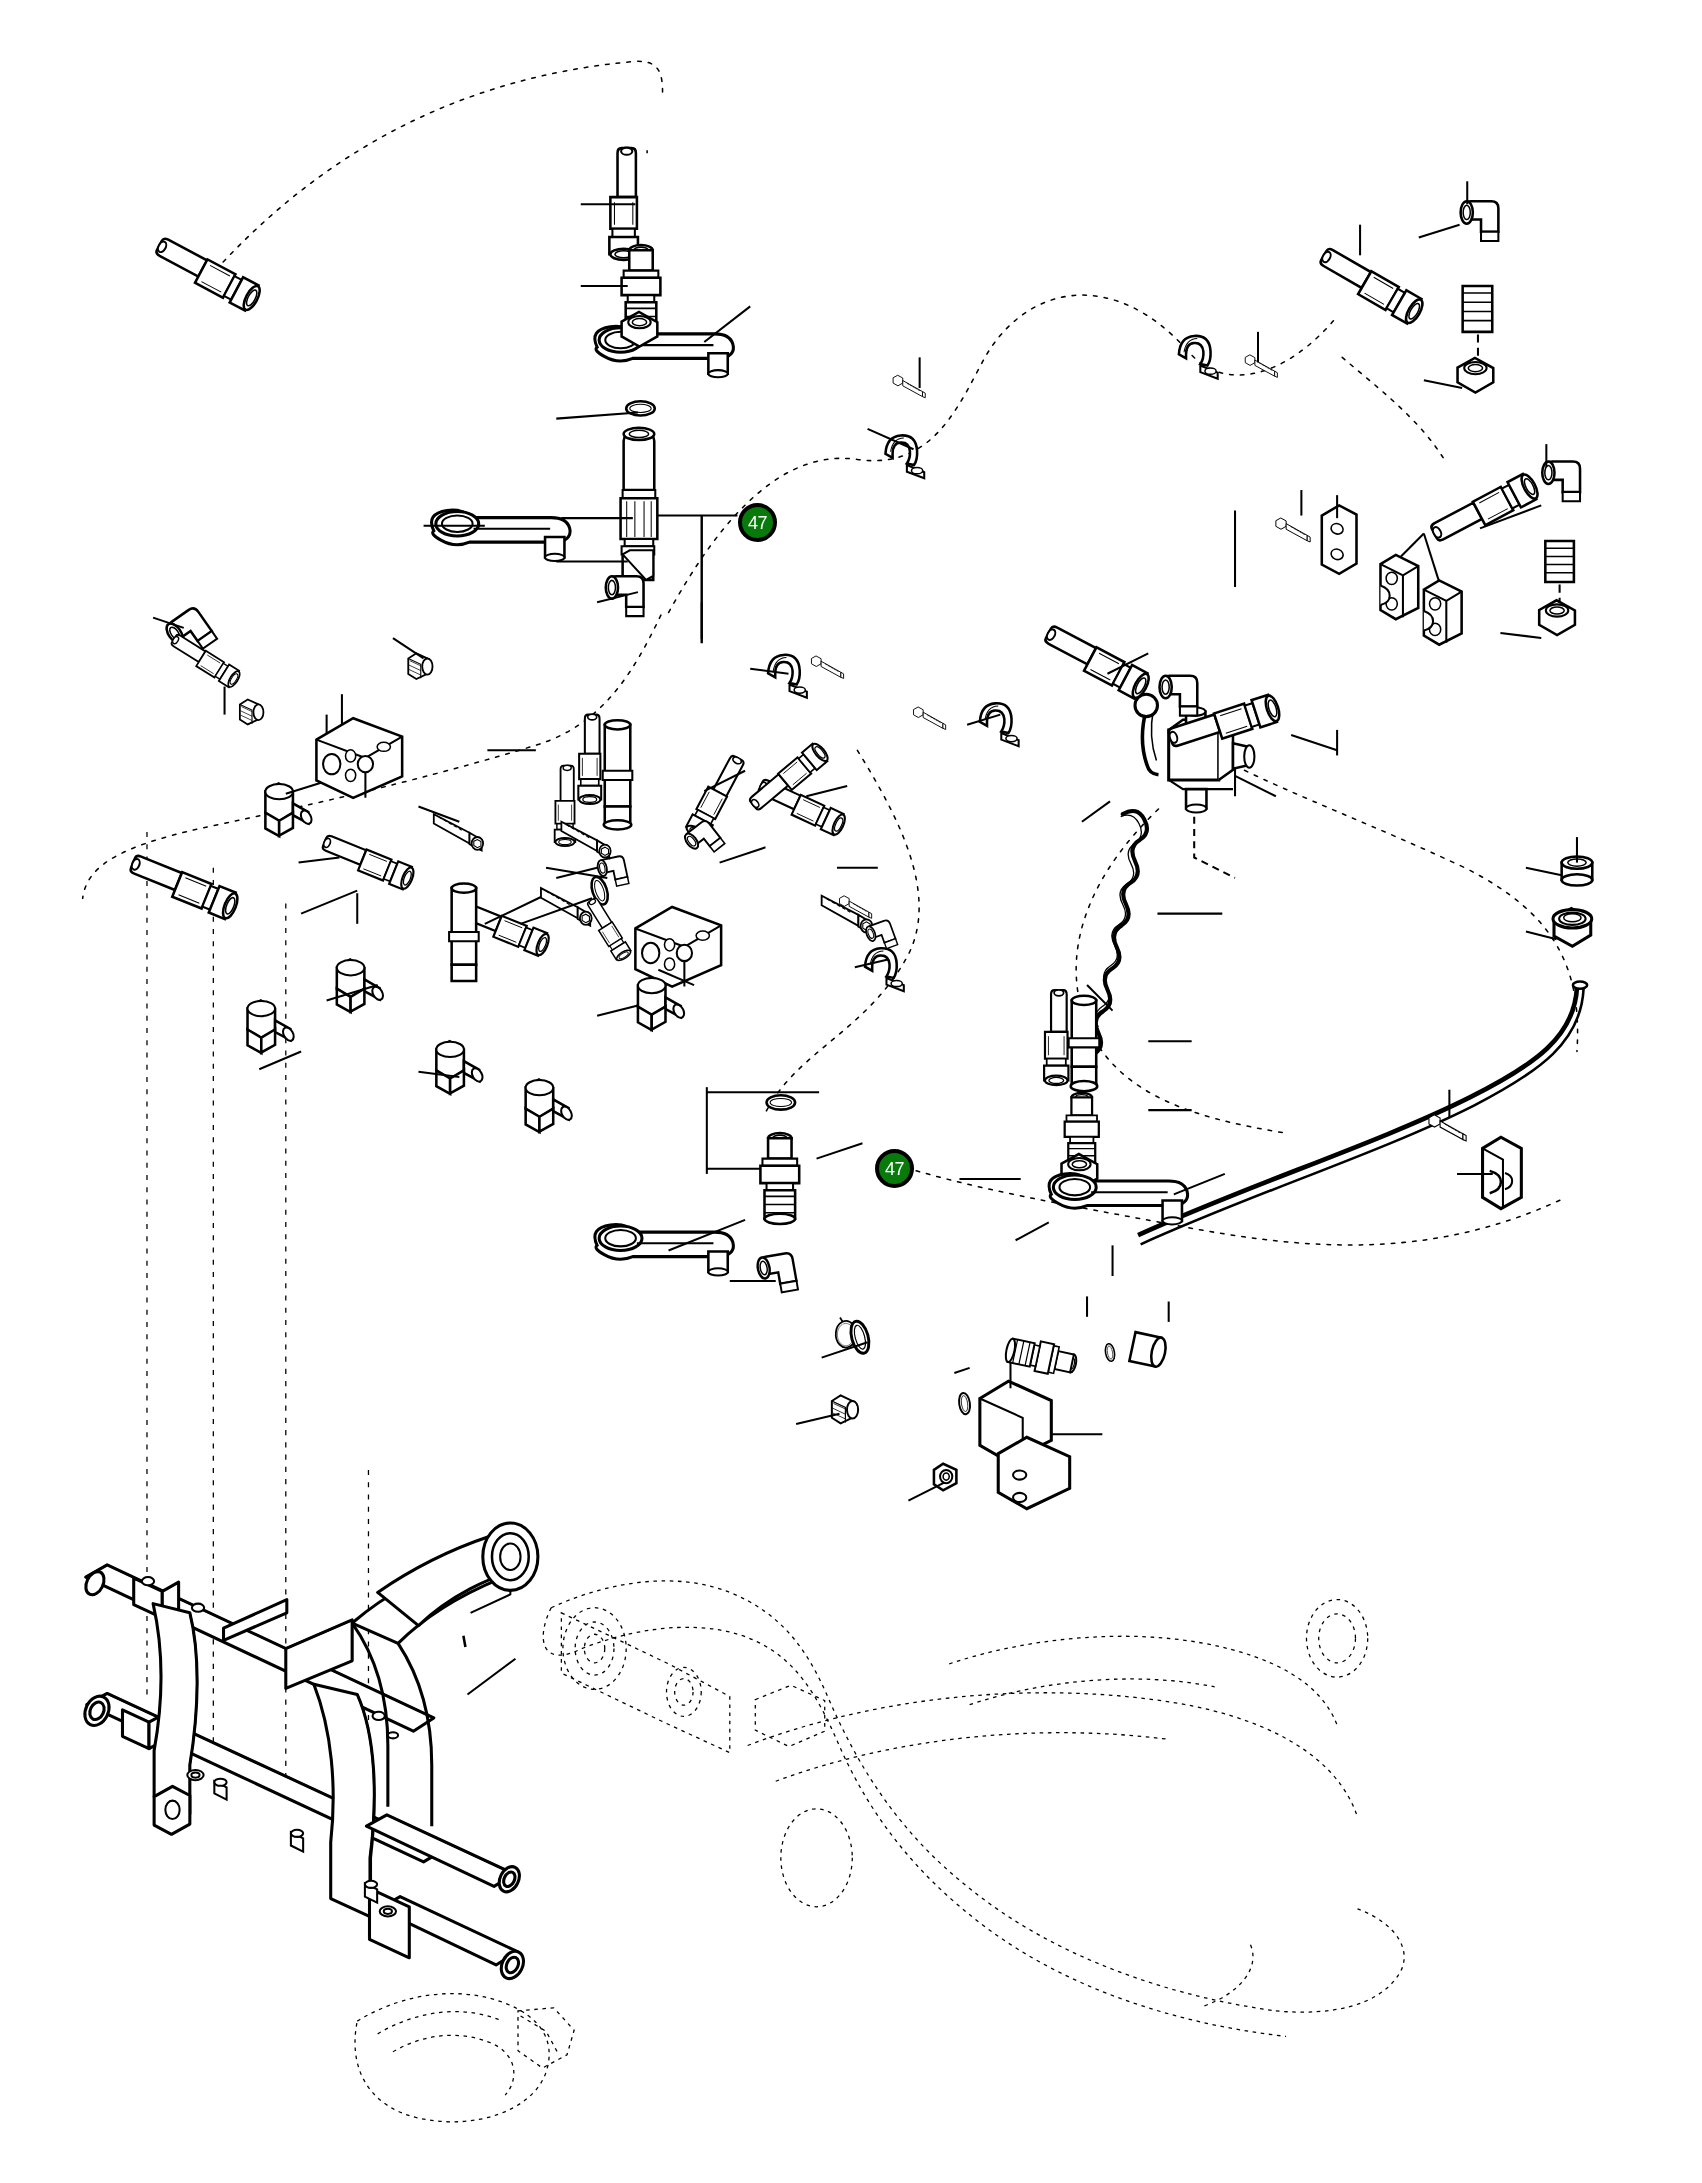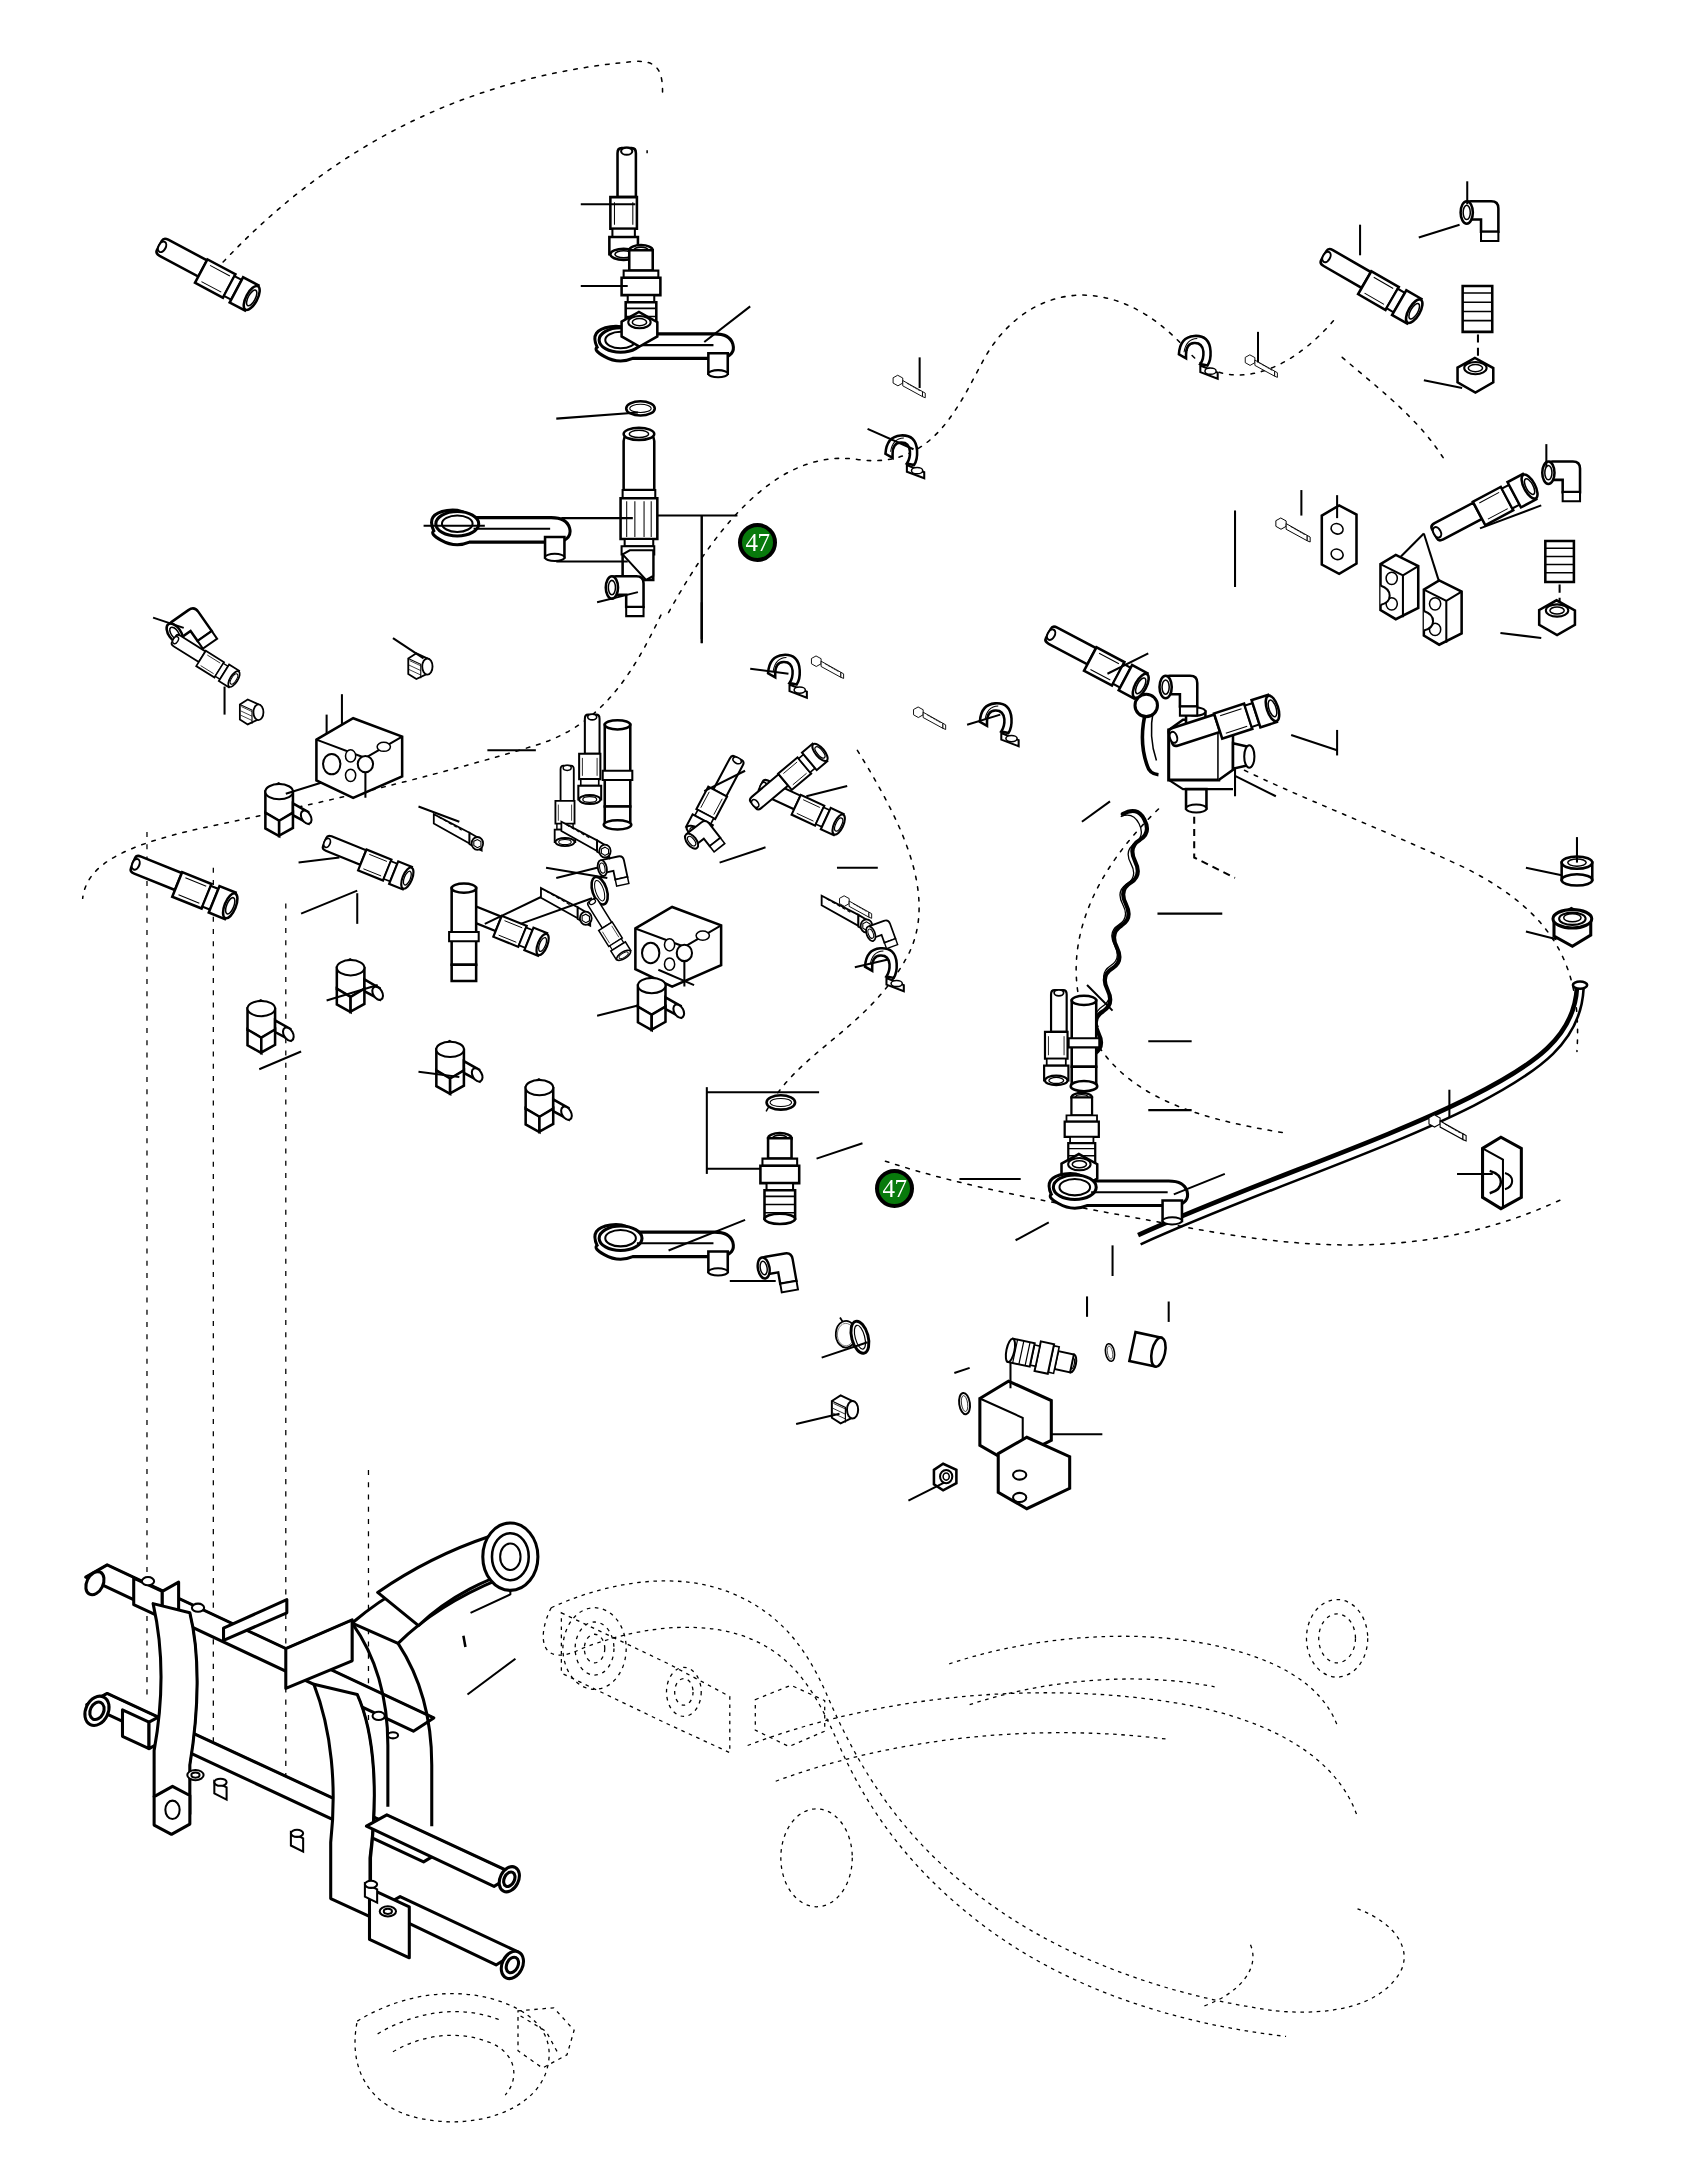--- a/index.html
+++ b/index.html
@@ -11,27 +11,26 @@
     background:#ffffff;
     overflow:hidden;
   }
   #art{position:absolute;left:0;top:0;width:1702px;height:2183px;}
   .badge{
     position:absolute;
     width:39px;height:39px;
     border-radius:50%;
     box-sizing:border-box;
     display:flex;align-items:center;justify-content:center;
-    font-family:Liberation Serif, serif;
-    font-size:25px;
+    font-family:Liberation Sans, sans-serif;
+    font-size:18px;
     font-weight:400;
     letter-spacing:-0.5px;
     line-height:1;
     user-select:none;
-    margin-top:20px;
   }
   .badge span{display:block;transform:translateY(-0.5px);}
 </style>
 </head>
 <body>
 
 <div id="sheet" style="width: 1702px; height: 2183px; background: rgb(255, 255, 255);">
 
 <svg id="art" viewBox="0 0 3335 4277" xmlns="http://www.w3.org/2000/svg">
 

